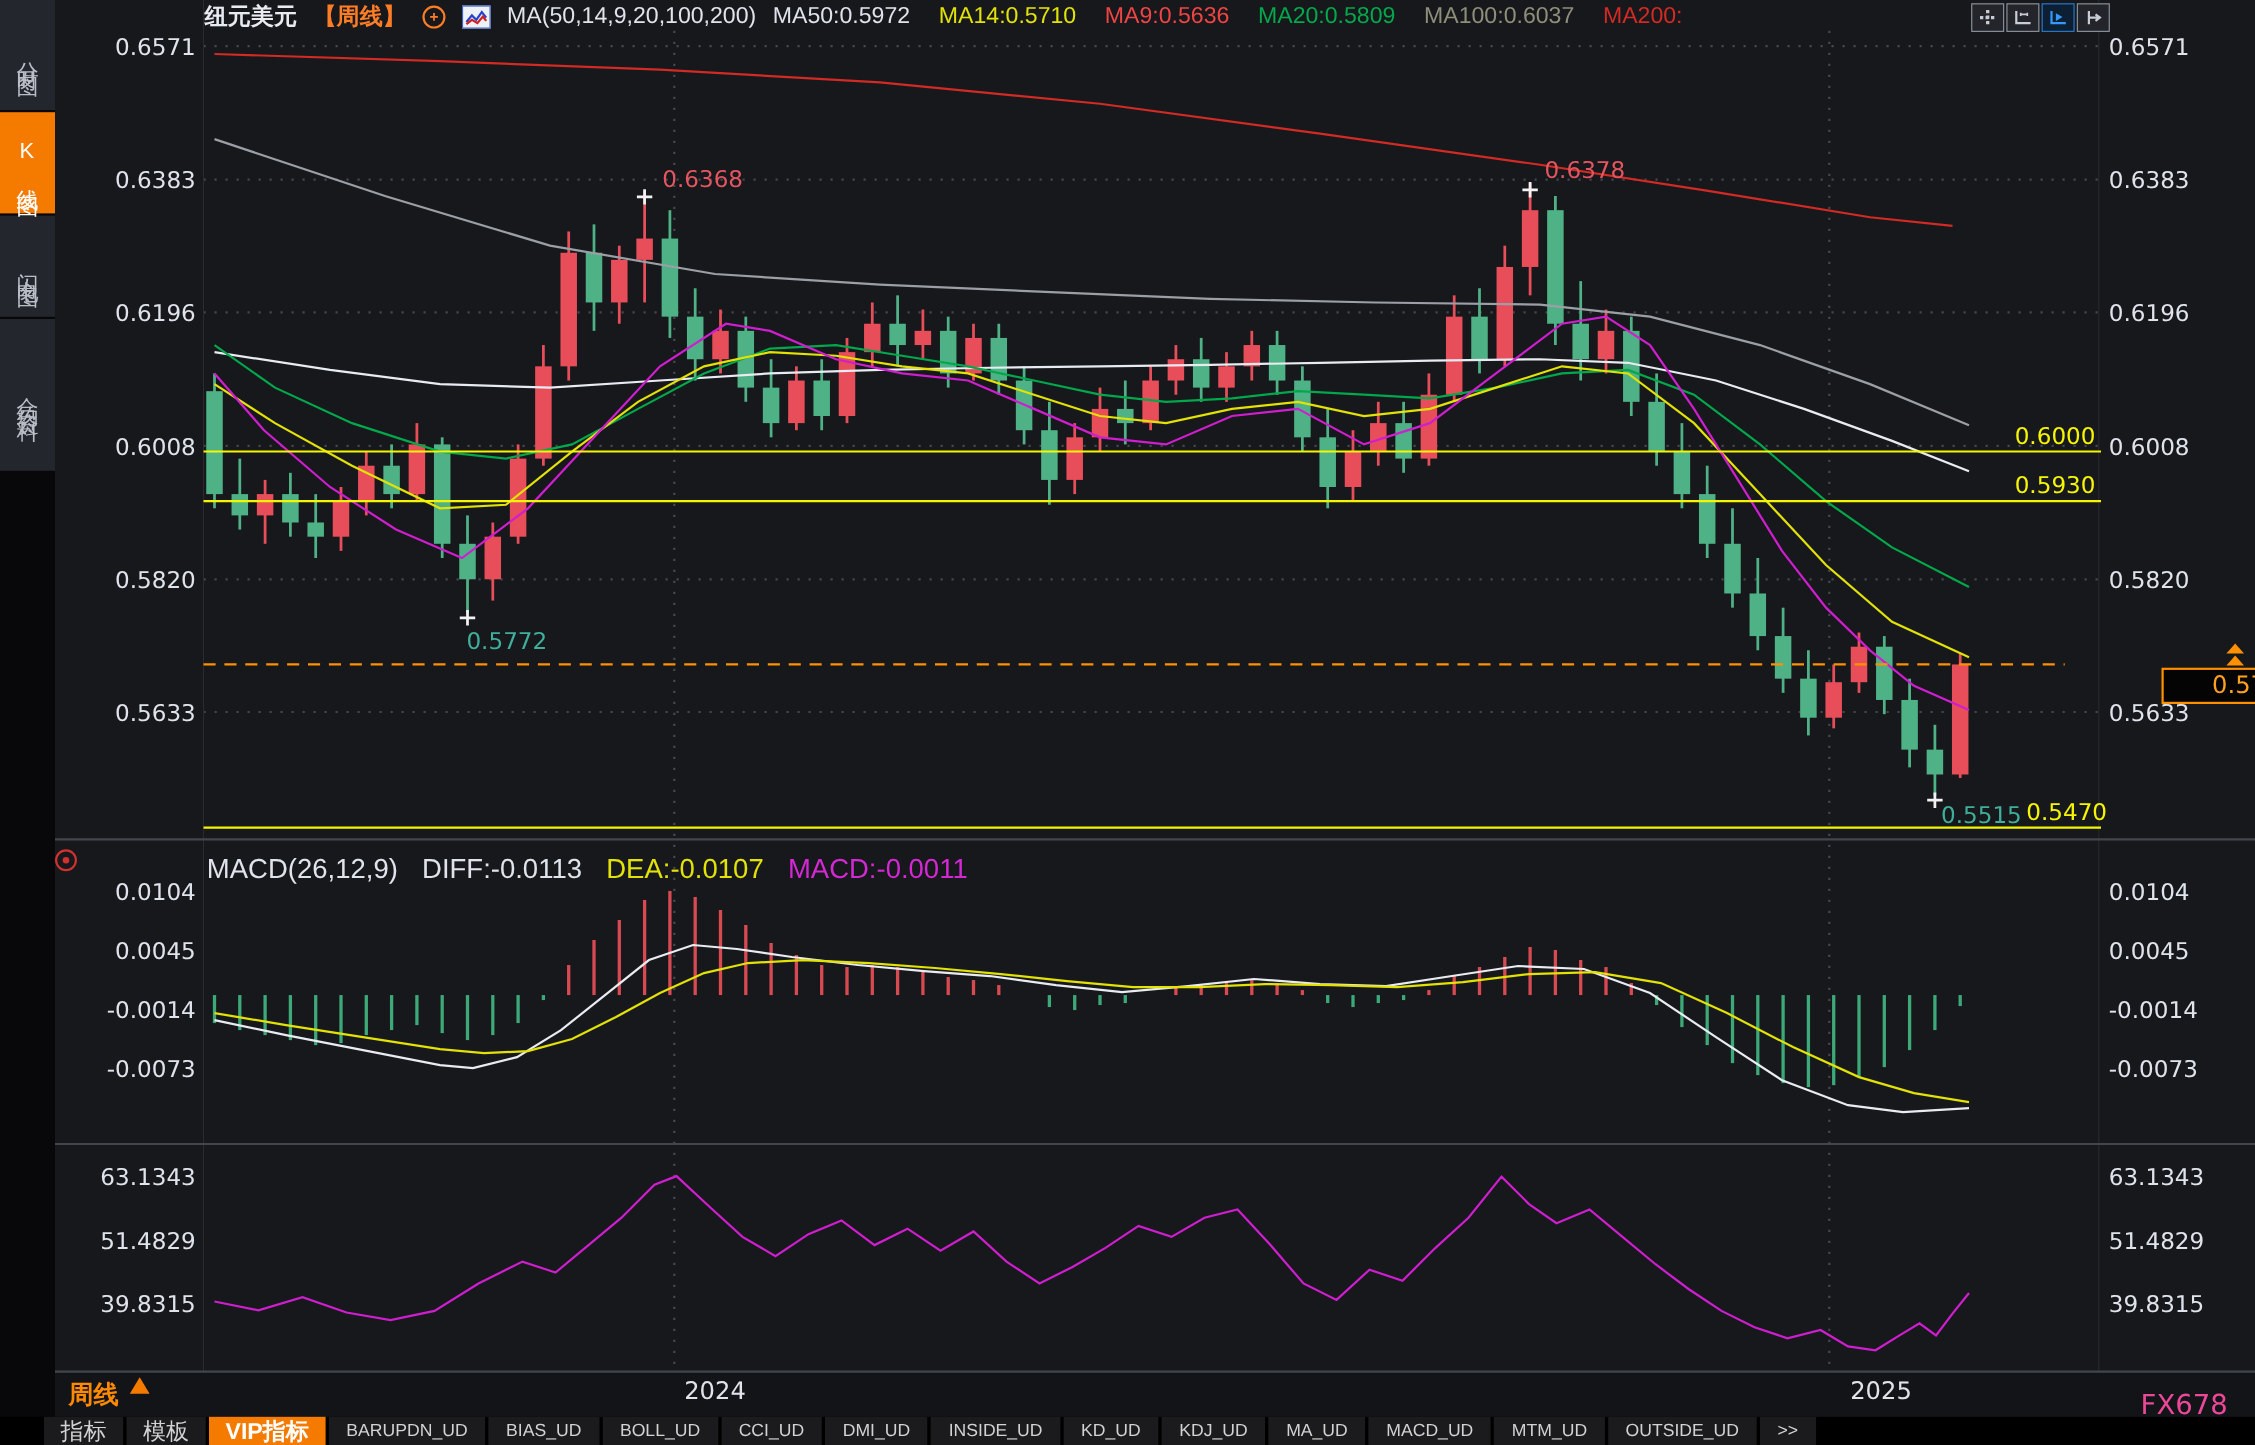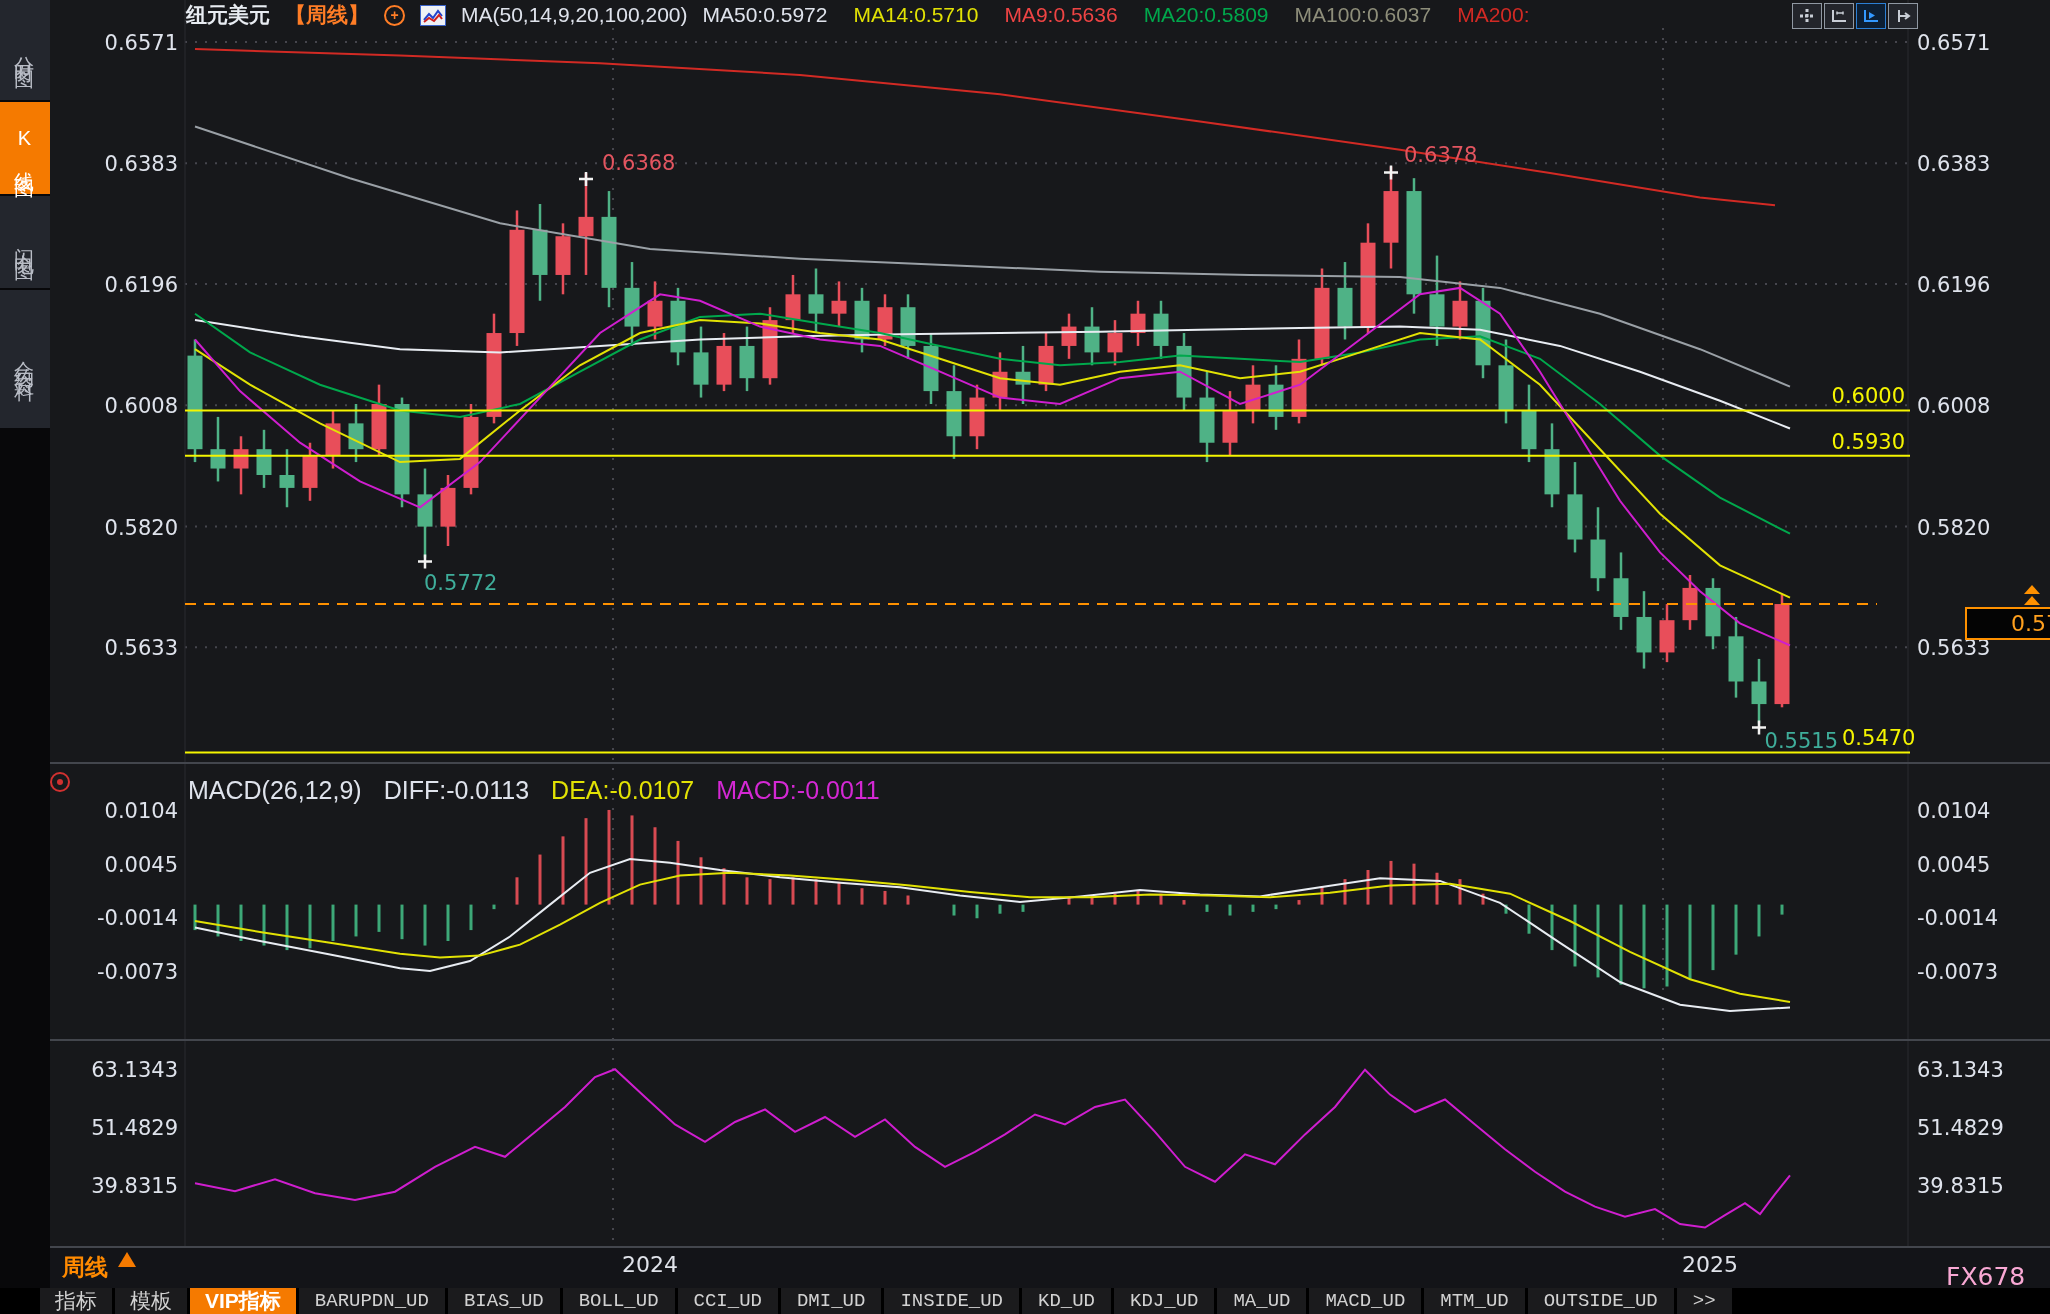--- a/index.html
+++ b/index.html
@@ -44,27 +44,27 @@
                 border-bottom:9px solid #ff9100;}
   
   .target-icon{position:absolute;left:50px;top:772px;width:16px;height:16px;border:2px solid #d23130;
                border-radius:50%;display:flex;align-items:center;justify-content:center;z-index:6;}
   .target-icon i{width:6px;height:6px;background:#d23130;border-radius:50%;}
   
   .period-box{position:absolute;left:62px;top:1252px;display:flex;align-items:flex-start;gap:10px;z-index:6;cursor:pointer;}
   .period-box .plabel{color:#ff8a00;font-size:23px;font-weight:bold;}
   .period-box .ptri{width:0;height:0;border-left:9px solid transparent;border-right:9px solid transparent;
                     border-bottom:15px solid #f57a00;}
-  .brand{position:absolute;left:1946px;top:1262px;color:#f9a8d4;font-size:25px;z-index:6;
+  .brand{position:absolute;left:1946px;top:1262px;color:#ec4899;font-size:25px;z-index:6;
          font-family:"DejaVu Sans",sans-serif;}
   
   .tab-bar{position:absolute;left:0;bottom:0;width:2050px;height:26px;background:#000;display:flex;
            align-items:stretch;padding-left:40px;gap:3px;box-sizing:border-box;z-index:6;}
   .tab{display:flex;align-items:center;padding:0 16px;background:#1b1b1d;color:#d2d2d2;
-       font-family:Liberation Mono, monospace;font-size:19px;cursor:pointer;white-space:nowrap;}
+       font-family:Liberation Sans, sans-serif;font-size:16px;cursor:pointer;white-space:nowrap;}
   .tab.cjk{font-family:"Liberation Sans","DejaVu Sans",sans-serif;font-size:21px;padding:0 15px;}
   .tab.sel{background:#f57a00;color:#fff;font-weight:bold;}
 </style>
 </head>
 <body>
 
 <div class="app">
 
   <svg id="chart-svg" width="2050" height="1314" viewBox="0 0 2050 1314" style="position:absolute;left:0;top:0;">
       <rect x="50" y="0" width="2000" height="1247" fill="#17181b"></rect>

